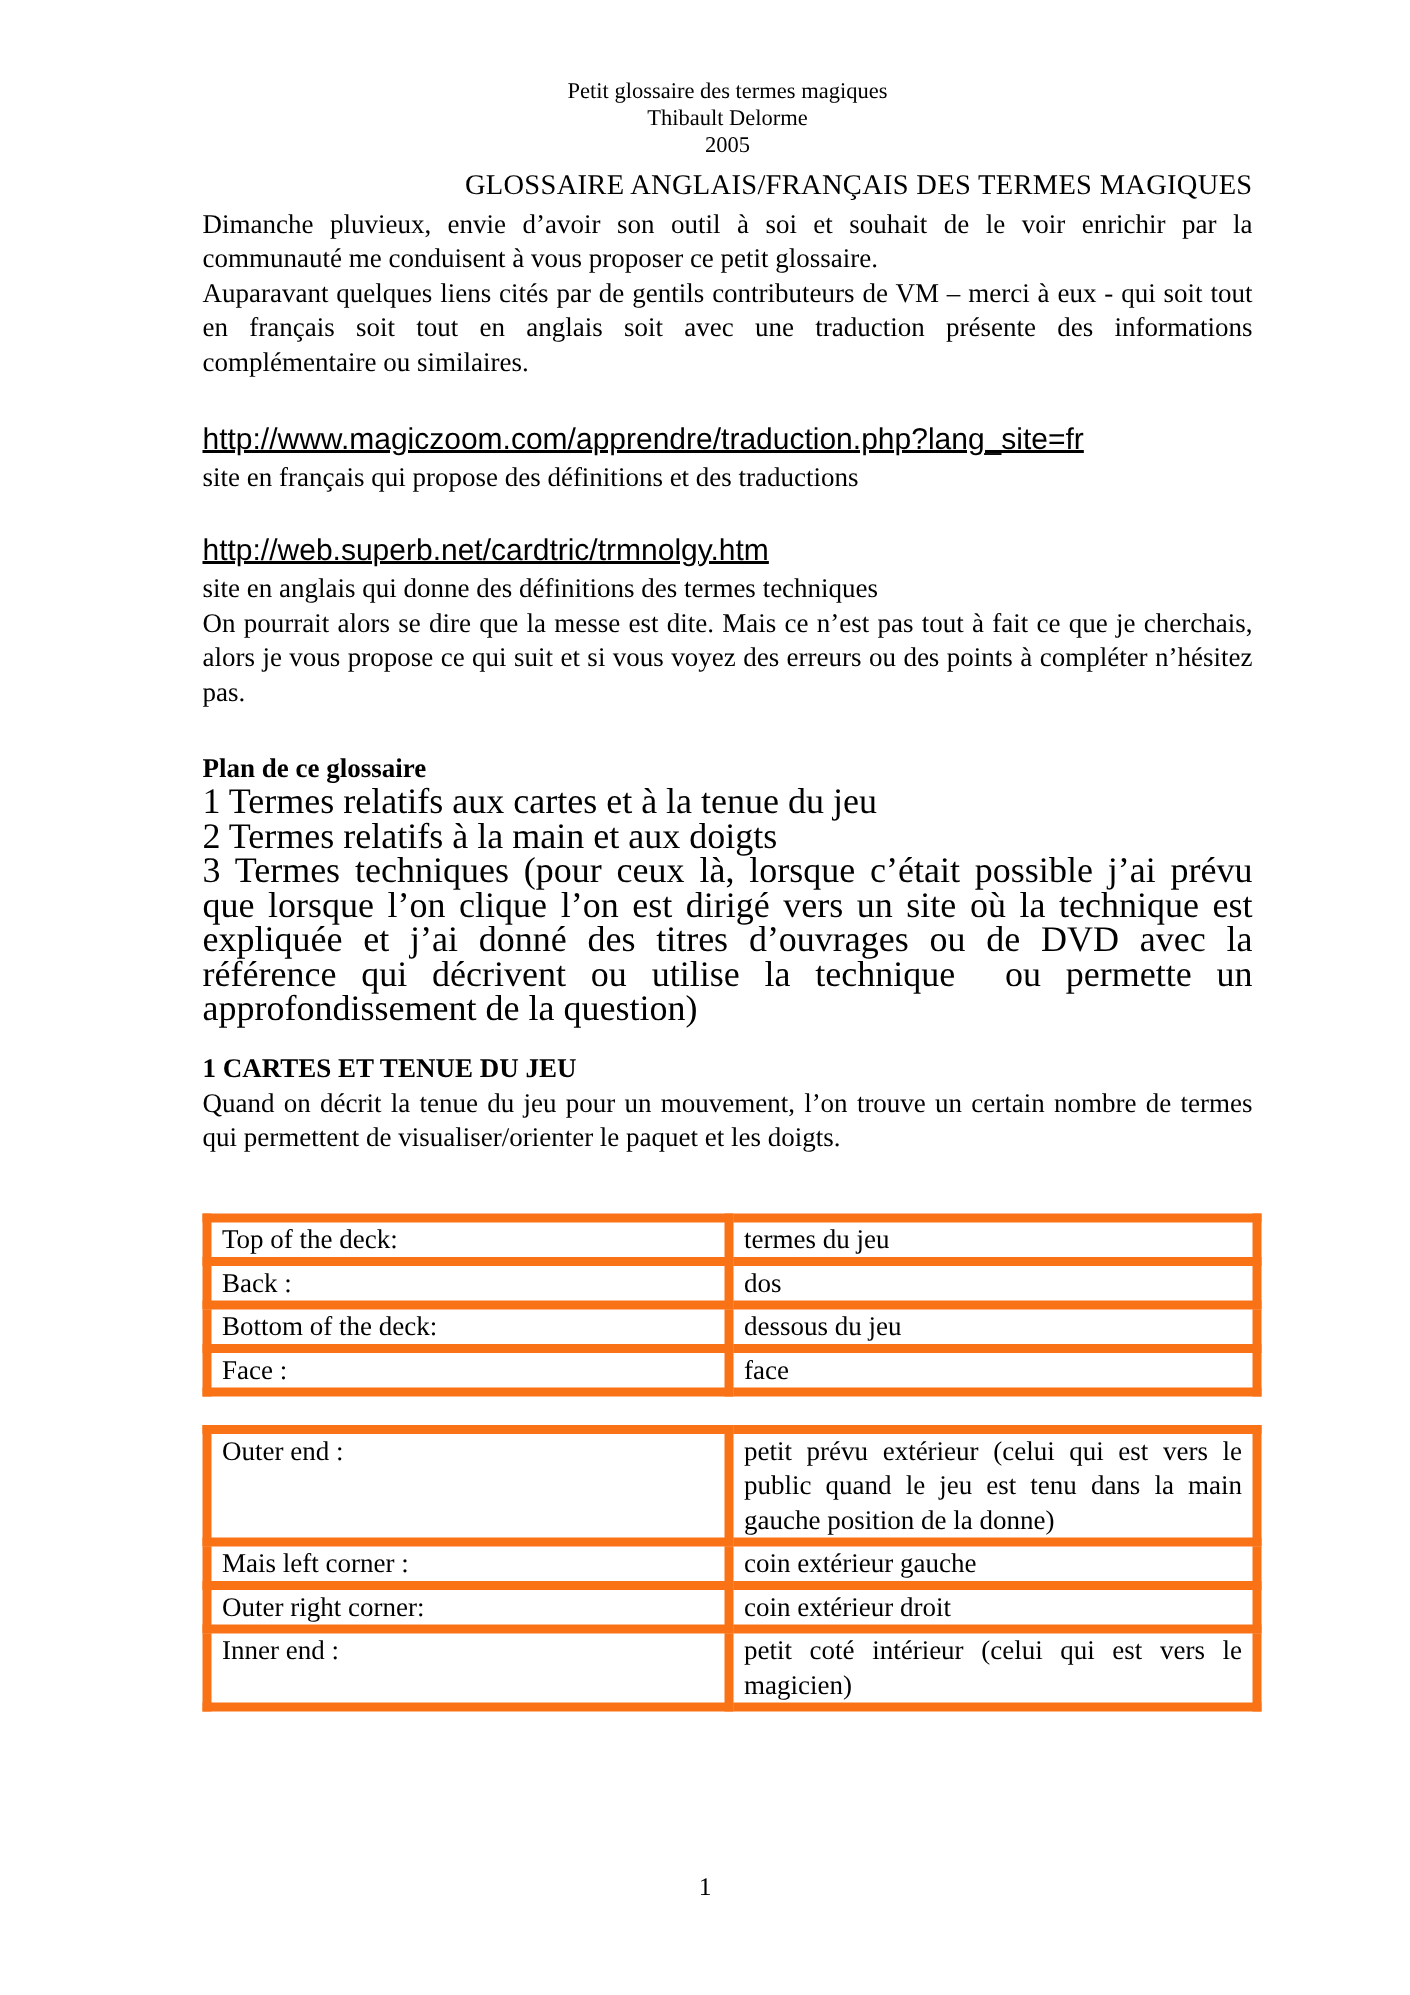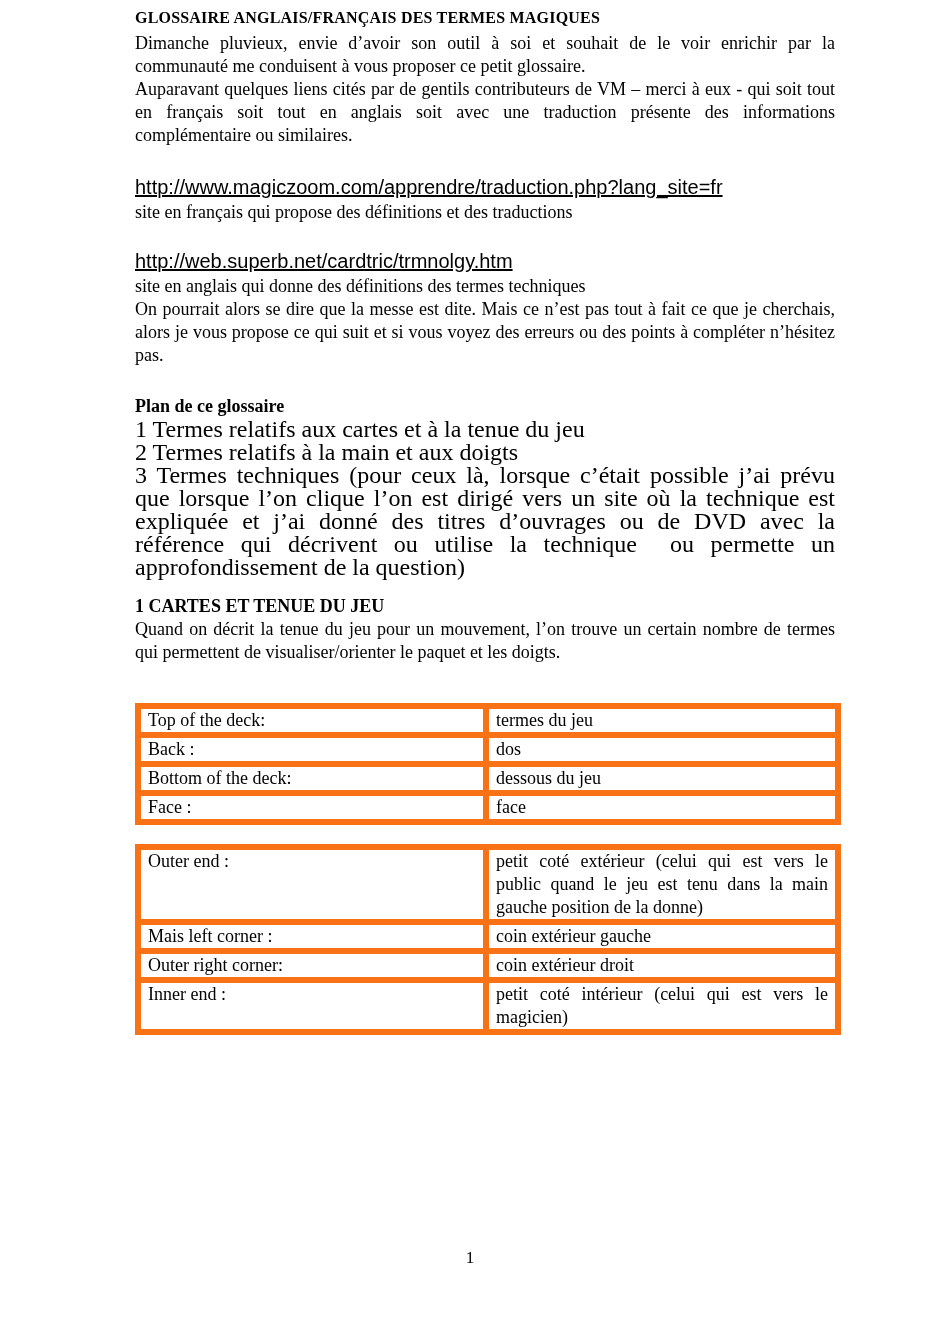--- a/index.html
+++ b/index.html
@@ -24,23 +24,23 @@
   .tx { margin-left: 3px; margin-right: 30px; }
 
   .doc-header {
     margin-top: 52px;
     text-align: center;
     font-size: 15px;
     line-height: 18px;
   }
   h1.doc-title {
     margin-top: 3px;
-    text-align: left;
-    font-size: 16px;
-    font-weight: bold;
+    text-align: right;
+    font-size: 19px;
+    font-weight: normal;
     line-height: 29px;
     letter-spacing: 0.2px;
   }
   .para {
     font-size: 18px;
     line-height: 23px;
     text-align: justify;
   }
   .p1 { margin-top: 43px; }
   .p2 { margin-top: 17px; }
@@ -103,20 +103,25 @@
     font-size: 17px;
     line-height: 22px;
   }
 </style>
 </head>
 <body>
 
 <div class="page">
   <div class="content">
 
+    <header class="doc-header">
+      <div>Petit glossaire des termes magiques</div>
+      <div>Thibault Delorme</div>
+      <div>2005</div>
+    </header>
 
     <h1 class="doc-title">GLOSSAIRE ANGLAIS/FRANÇAIS DES TERMES MAGIQUES</h1>
 
     <p class="para p1 tx">Dimanche pluvieux, envie d’avoir son outil à soi et souhait de le voir enrichir par la communauté me conduisent à vous proposer ce petit glossaire.</p>
 
     <p class="para p2 tx">Auparavant quelques liens cités par de gentils contributeurs de VM – merci à eux - qui soit tout en français soit tout en anglais soit avec une traduction présente des informations complémentaire ou similaires.</p>
 
     <div class="link-block lb2 tx">
       <div class="url-line">
         <a class="url" href="#">http://www.magiczoom.com/apprendre/traduction.php?lang_site=fr</a>
@@ -171,21 +176,21 @@
       </table>
 
     <table class="terms t2">
       <colgroup>
           <col class="c-en">
           <col class="c-fr">
         </colgroup>
     <tbody>
           <tr>
             <td class="col-en">Outer end :</td>
-            <td class="col-fr">petit coté extérieur (celui qui est vers le public quand le jeu est tenu dans la main gauche position de la donne)</td>
+            <td class="col-fr">petit prévu extérieur (celui qui est vers le public quand le jeu est tenu dans la main gauche position de la donne)</td>
           </tr>
           <tr>
             <td class="col-en">Mais left corner :</td>
             <td class="col-fr">coin extérieur gauche</td>
           </tr>
           <tr>
             <td class="col-en">Outer right corner:</td>
             <td class="col-fr">coin extérieur droit</td>
           </tr>
           <tr>

